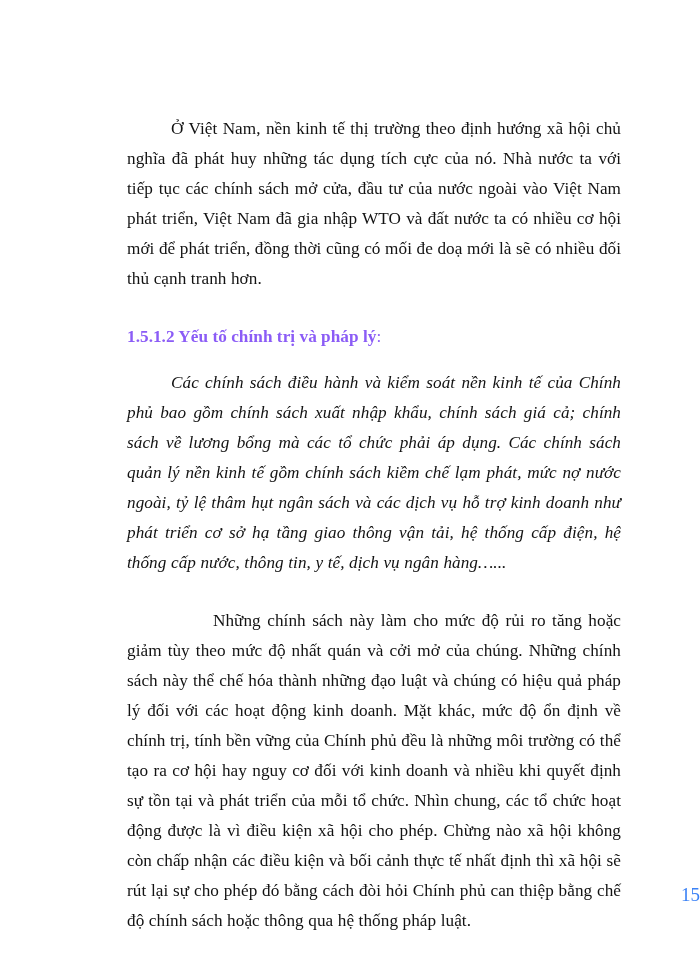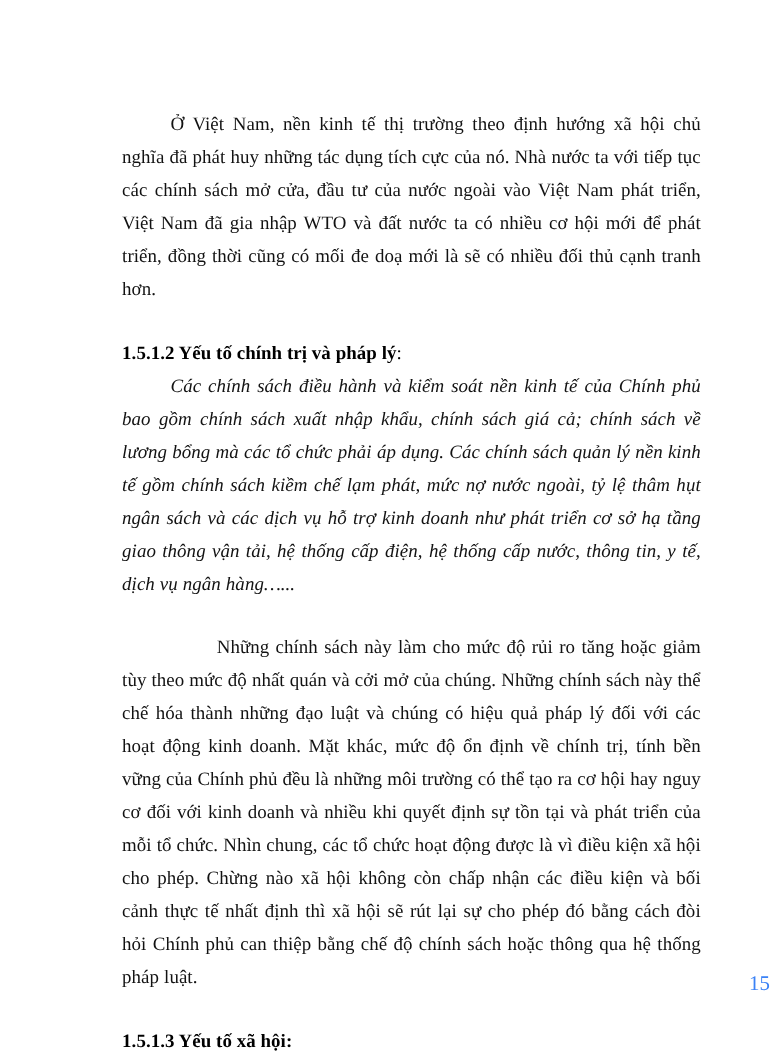--- a/index.html
+++ b/index.html
@@ -21,45 +21,45 @@
   }
 
   .content {
     position: absolute;
     left: 111px;
     top: 98px;
     width: 526px;
   }
 
   .para {
-    margin: 0;
+    margin: 16px;
     font-size: 17.2px;
     line-height: 30px;
     text-align: justify;
     text-justify: inter-word;
     letter-spacing: 0.05px;
     word-spacing: 0.2px;
     color: #121212;
   }
 
   .para.indent-normal {
     text-indent: 44px;
   }
 
   .para.indent-deep {
     text-indent: 86px;
   }
 
   .heading {
-    margin: 0;
+    margin: 16px;
     font-size: 17.2px;
     line-height: 30px;
     font-weight: bold;
     text-align: left;
-    color: #000000;
+    color: #8b5cf6;
     letter-spacing: 0.05px;
   }
 
   .heading .colon {
     font-weight: normal;
   }
 
   .heading .colon.bold-colon {
     font-weight: bold;
   }

